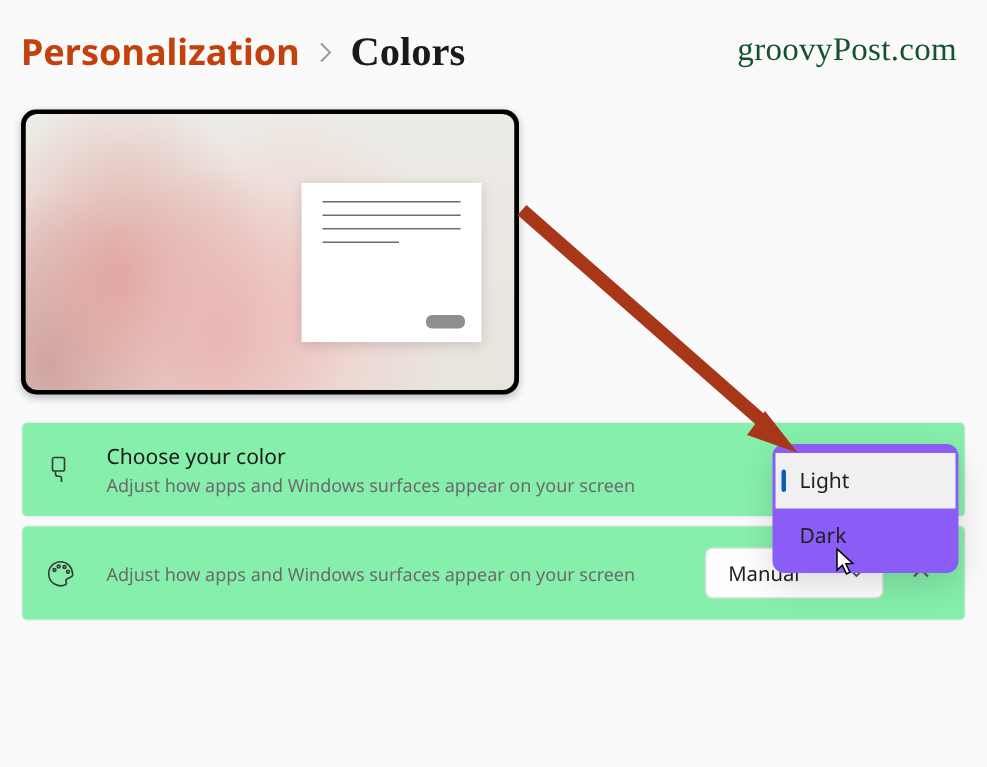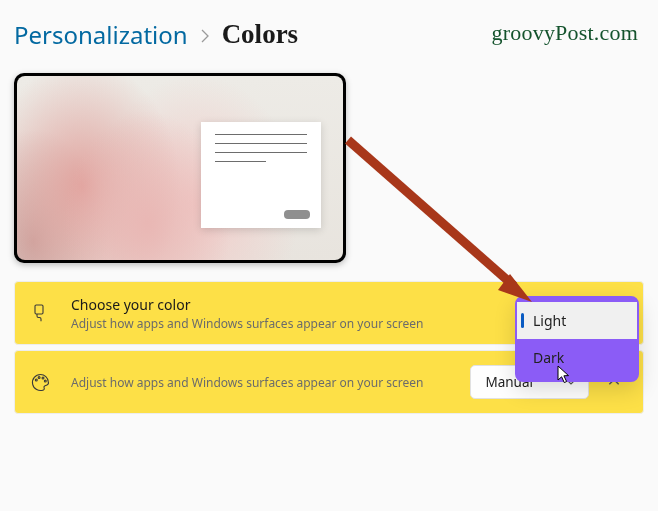--- a/index.html
+++ b/index.html
@@ -13,22 +13,22 @@
     position: relative;
   }
   .breadcrumb {
     display: flex;
     align-items: center;
     gap: 12px;
     padding: 18px 14px 20px 14px;
   }
   .bc-parent {
     font-size: 24px;
-    color: #0369a1;
-    font-weight: 400;
+    color: #c2410c;
+    font-weight: 700;
     cursor: pointer;
   }
   .bc-chevron {
     color: #9a9a9a;
     font-size: 15px;
     margin-top: 4px;
   }
   .bc-current {
     font-size: 27px;
     color: #1a1a1a;
@@ -89,21 +89,21 @@
     width: 26px;
     height: 9px;
     border-radius: 4px;
     background: #8f8f8f;
   }
 
   .settings-list {
     padding: 0 14px;
   }
   .setting-row {
-    background: #fde047;
+    background: #86efac;
     border: 1px solid #ededed;
     border-radius: 4px;
     margin-bottom: 5px;
     padding: 12px 14px;
     display: flex;
     align-items: center;
     min-height: 64px;
   }
   .row-icon {
     width: 22px;

